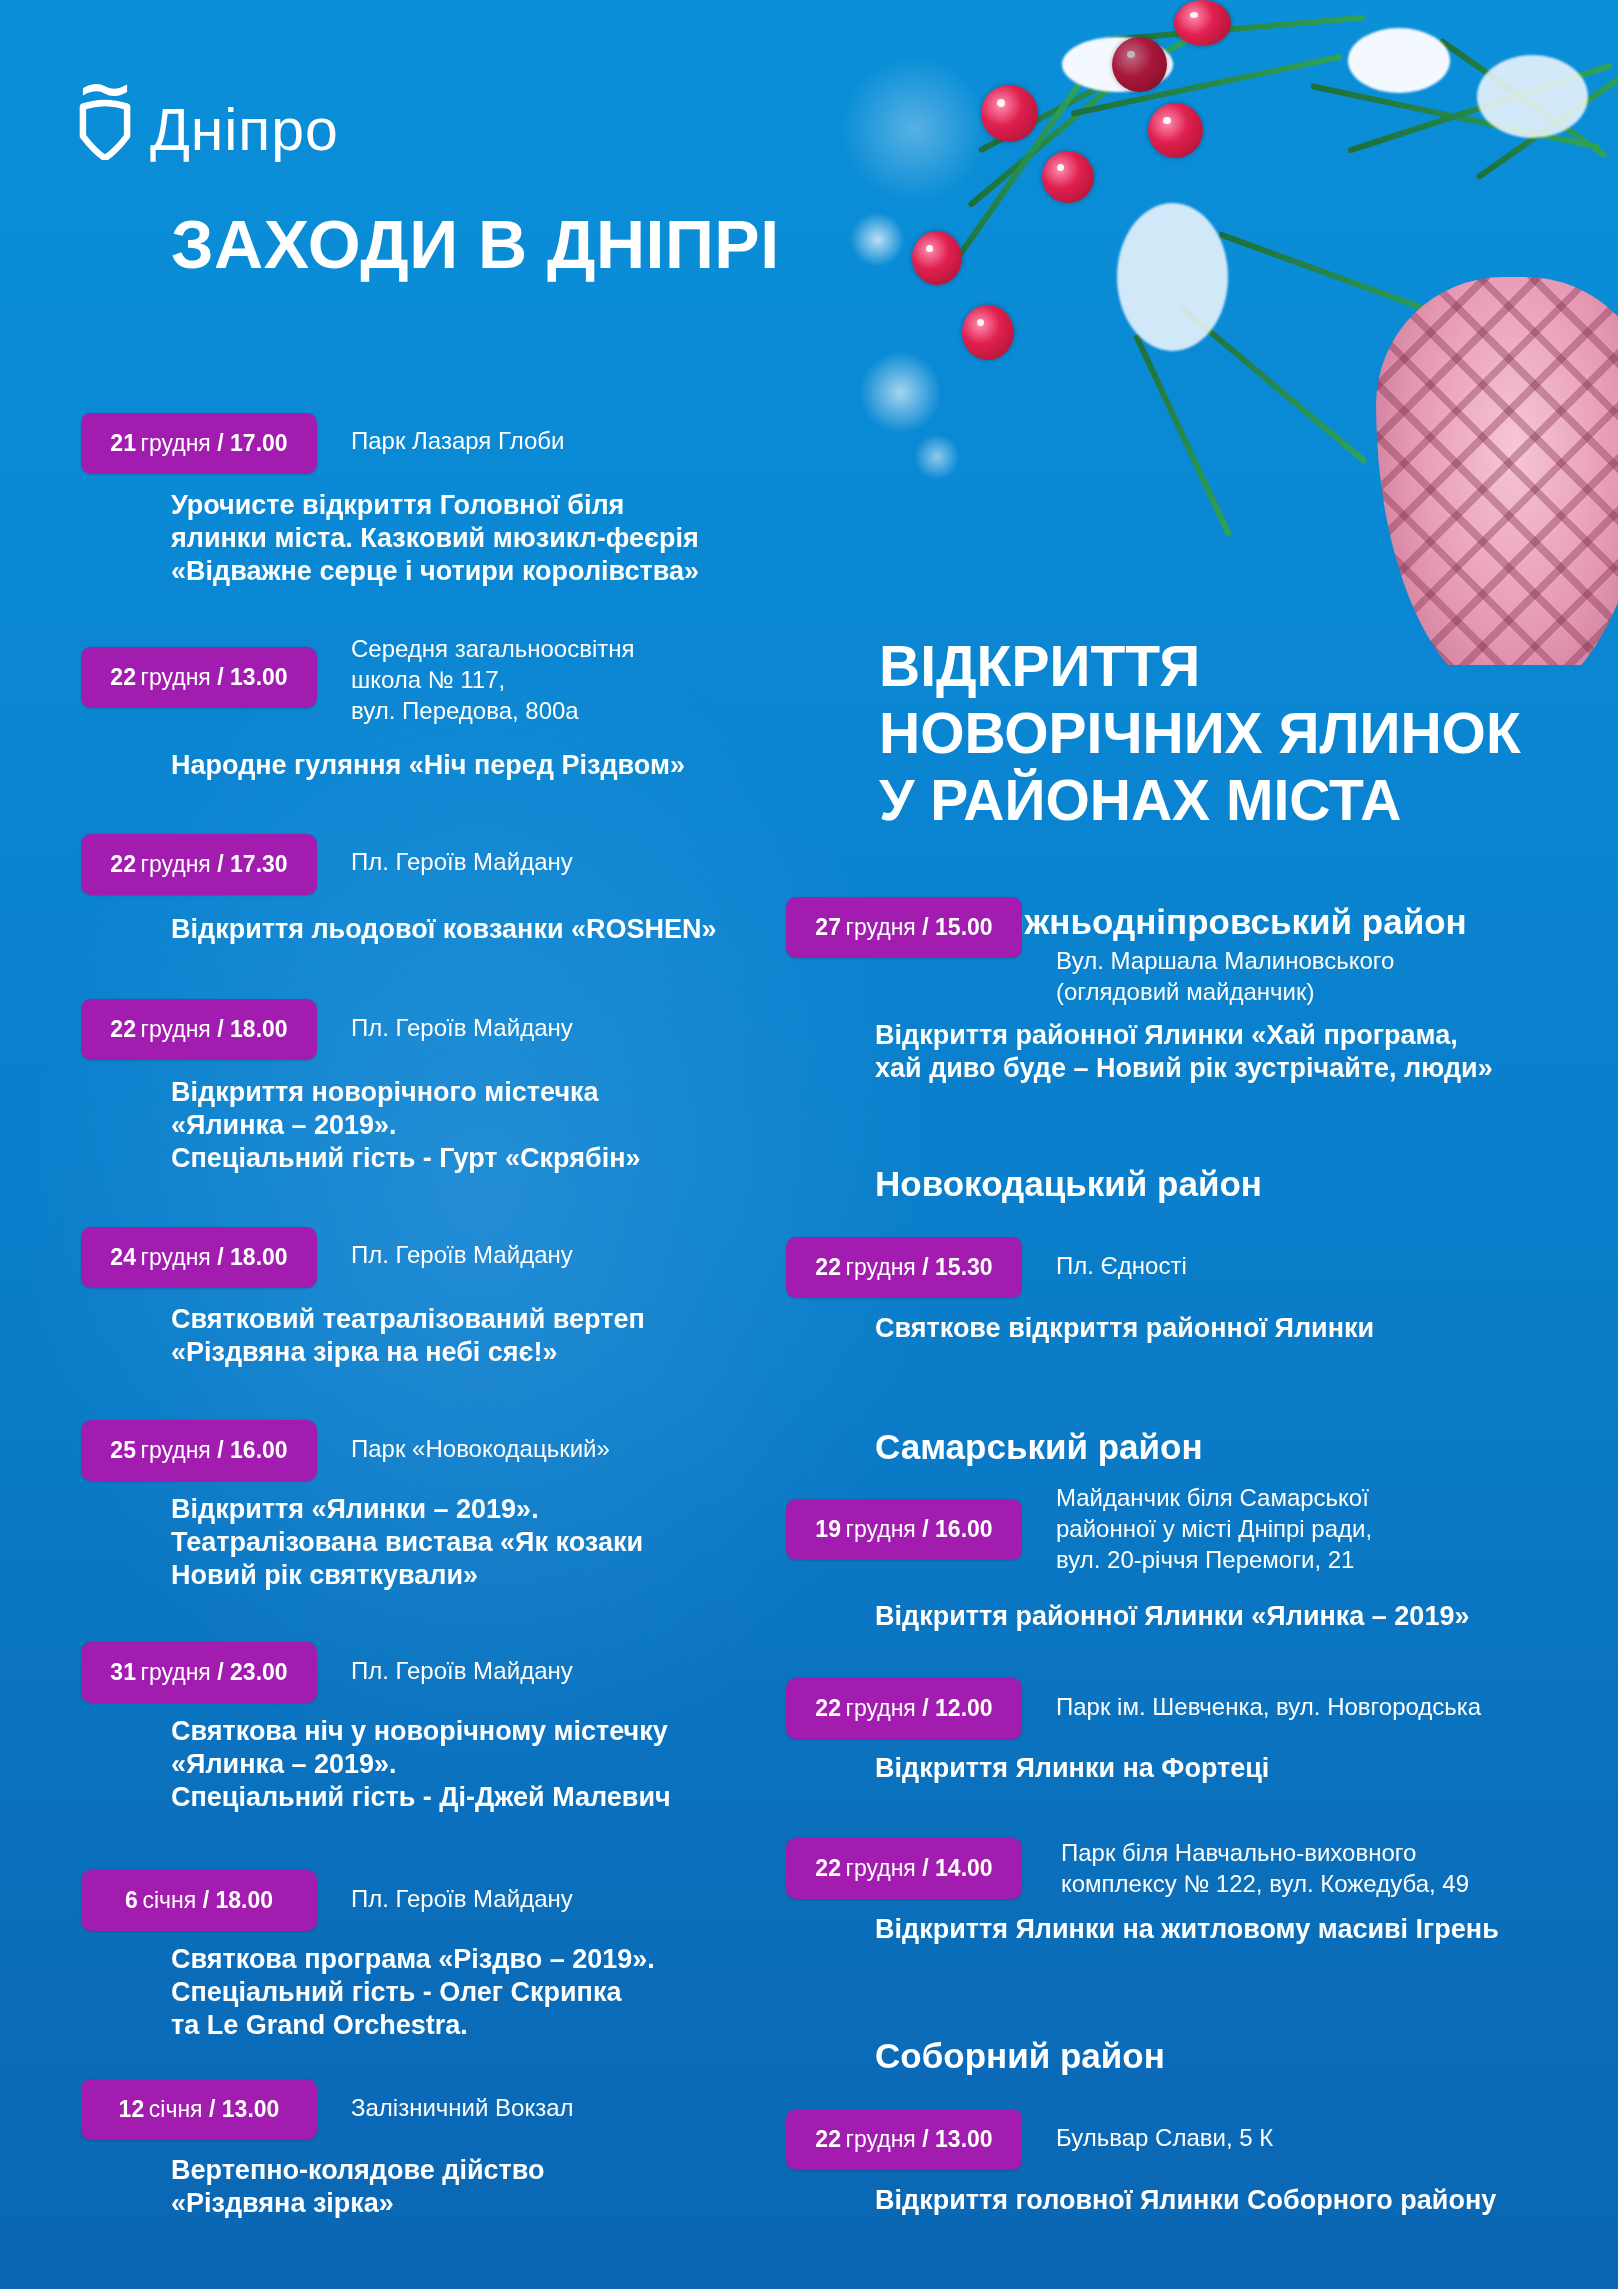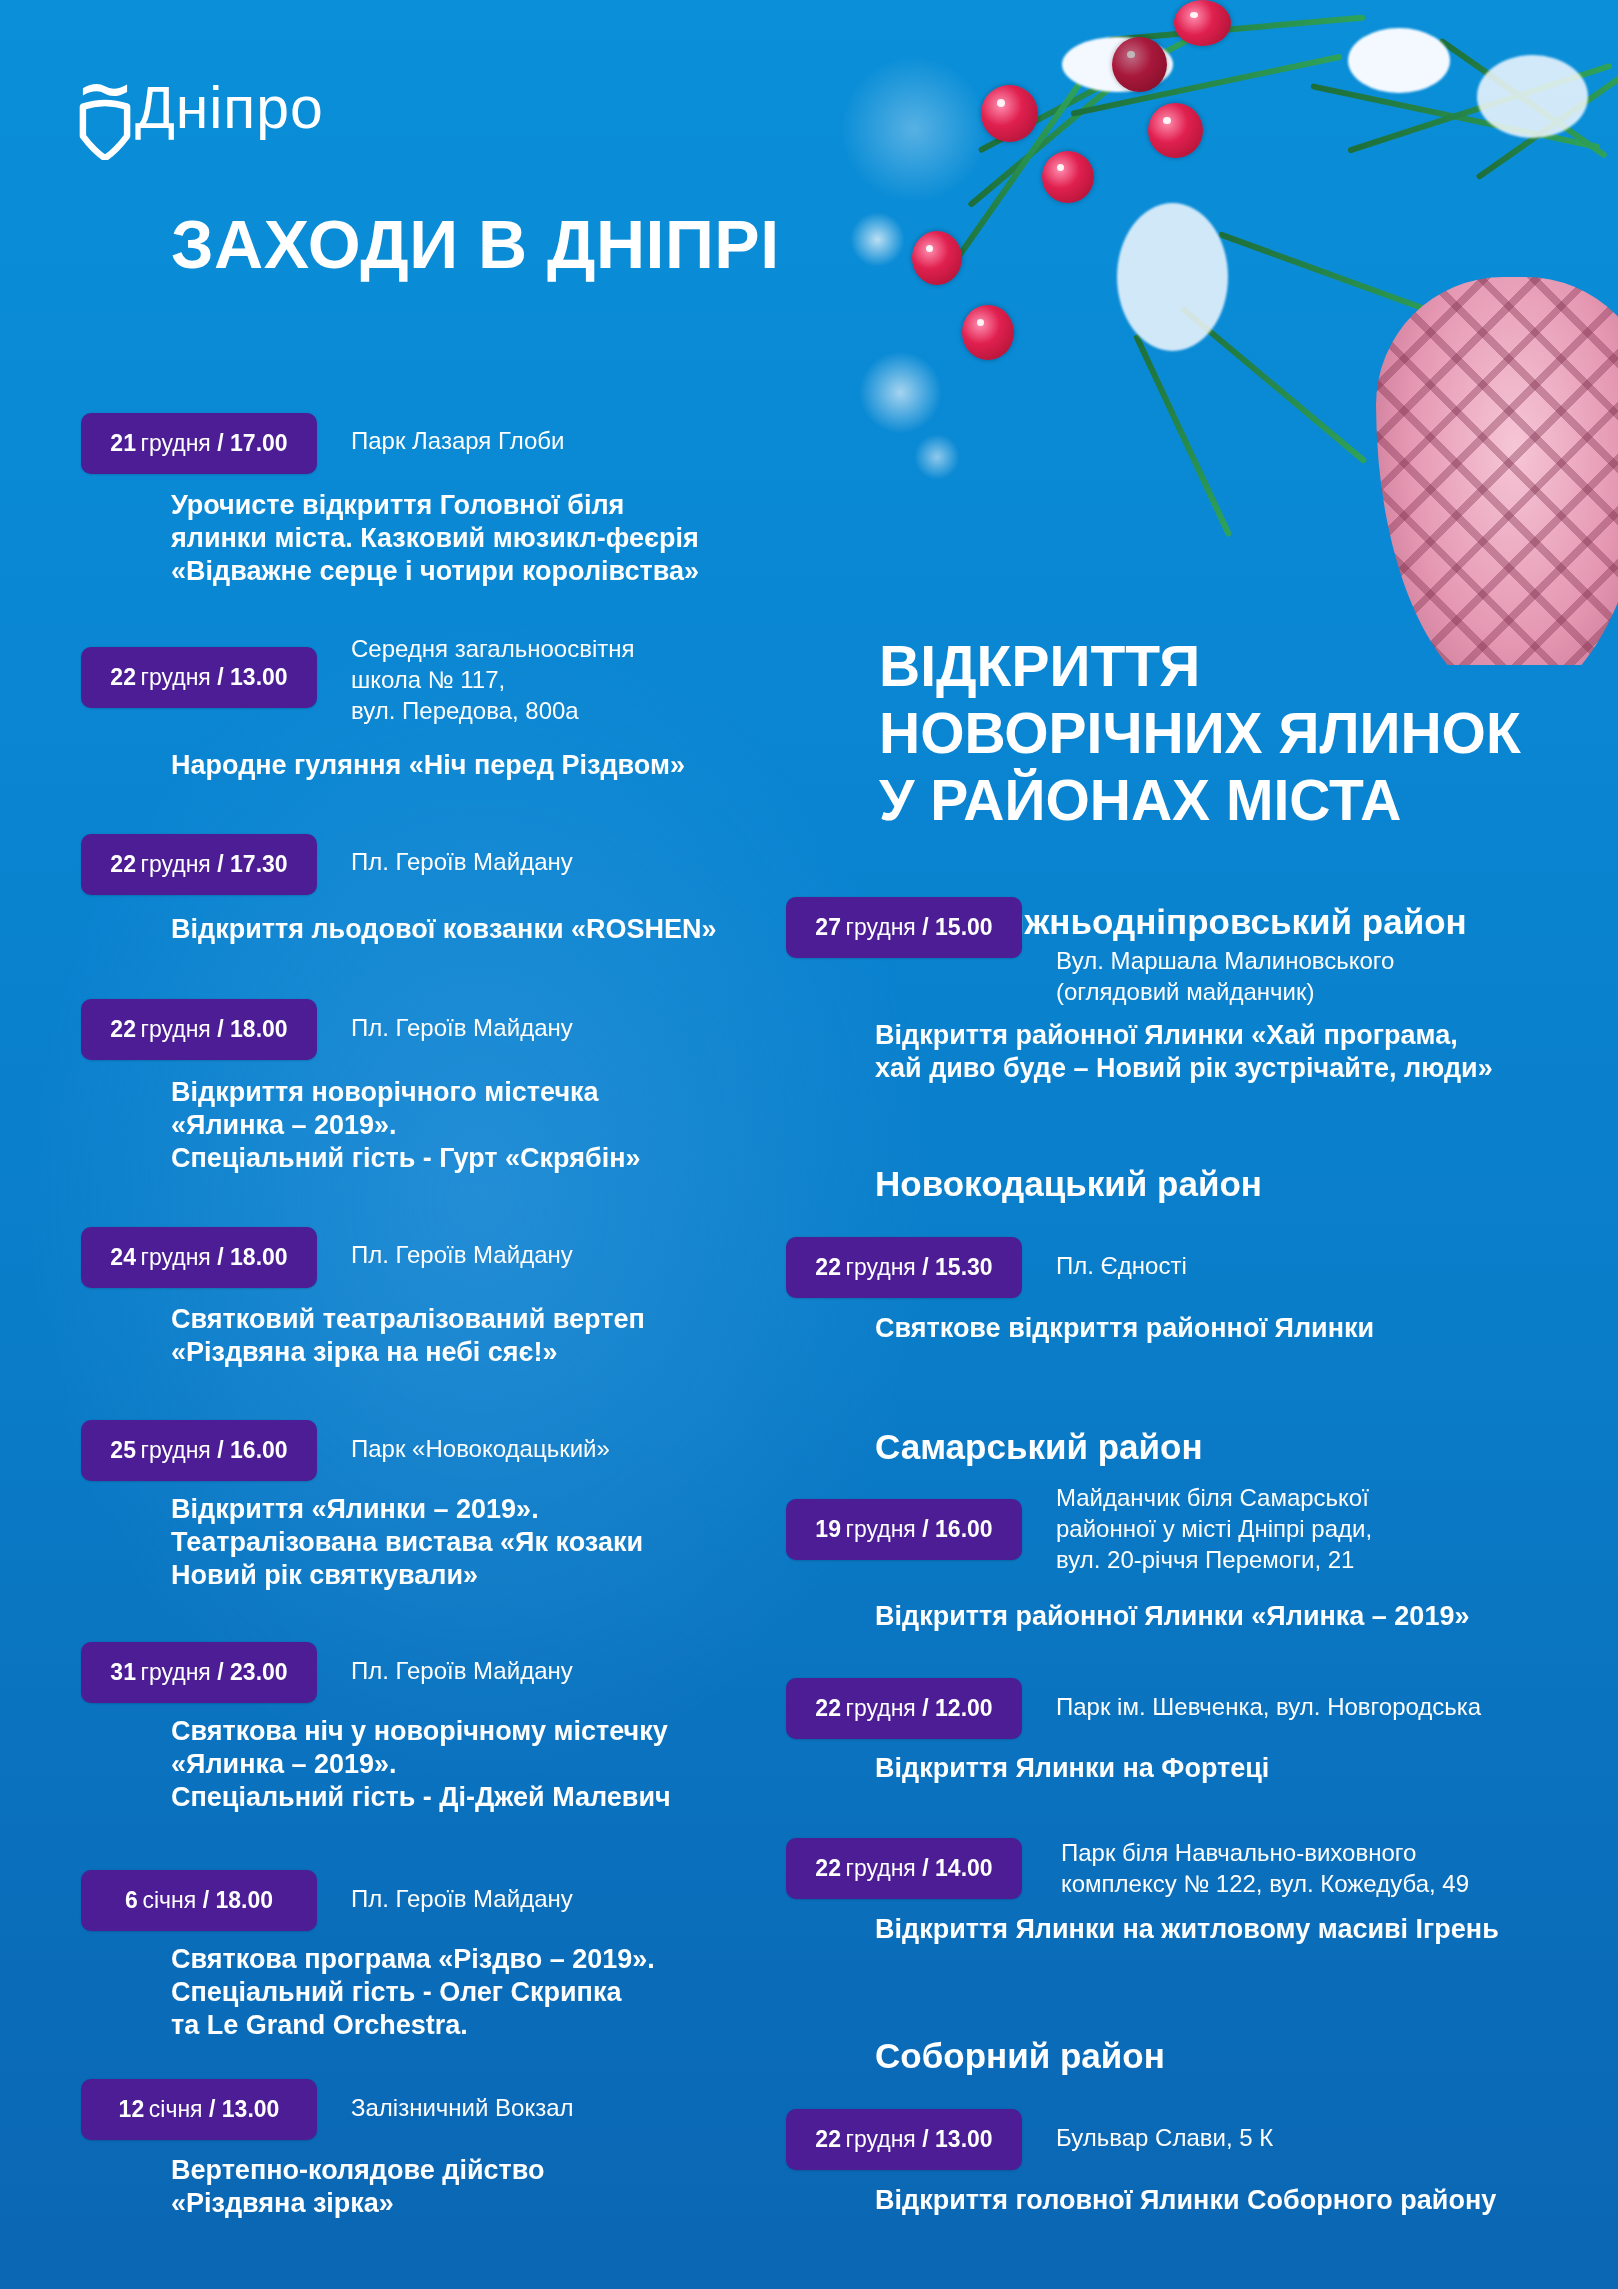--- a/index.html
+++ b/index.html
@@ -24,33 +24,33 @@
   .berry::after { content:""; position:absolute; left:28%; top:25%; width:14%; height:14%; border-radius:50%; background:#fff; opacity:0.9; }
   .cone { position:absolute; left:545px; top:277px; width:277px; height:425px;
           border-radius:46% 46% 50% 50% / 30% 30% 70% 70%;
           background:
             repeating-linear-gradient(135deg, rgba(120,40,70,0.35) 0 7.4px, rgba(0,0,0,0) 7.4px 37px),
             repeating-linear-gradient(45deg, rgba(120,40,70,0.35) 0 7.4px, rgba(0,0,0,0) 7.4px 37px),
             radial-gradient(ellipse at 50% 40%, #f6c6d6 0%, #e597b2 55%, #b86684 100%);
   }
 
   
-  .logo { position:absolute; left:79px; top:79px; display:flex; align-items:flex-start; gap:4px; }
+  .logo { position:absolute; left:79px; top:79px; display:flex; align-items:flex-end; gap:19px; }
   .logo-text { font-size:59px; font-weight:400; letter-spacing:0.9px; line-height:1; }
 
   
   .main-title { position:absolute; left:171px; top:205px; font-size:68px; font-weight:700; line-height:79px; letter-spacing:0.5px; }
   .main-title div { white-space:nowrap; }
   .district-title { position:absolute; left:879px; top:633px; font-size:57px; font-weight:700; line-height:67px; }
   .district-title div { white-space:nowrap; }
 
   
   .badge {
     position:absolute; width:236px; height:61px; border-radius:10px;
-    background:#4c1d95; display:flex; align-items:center; justify-content:center;
+    background:#a21caf; display:flex; align-items:center; justify-content:center;
     font-size:23px; white-space:nowrap; box-shadow:0 0.9px 1.8px rgba(0,0,0,0.15);
   }
   .badge .b { font-weight:700; }
   .badge .n { font-weight:400; margin:0 6.5px 0 4.6px; }
 
   .loc { position:absolute; font-size:24px; line-height:31px; font-weight:400; white-space:nowrap; }
   .desc { position:absolute; font-size:27px; line-height:33px; font-weight:700; white-space:nowrap; }
   .dhead { position:absolute; left:875px; font-size:35px; font-weight:700; white-space:nowrap; }
 </style>
 </head>

